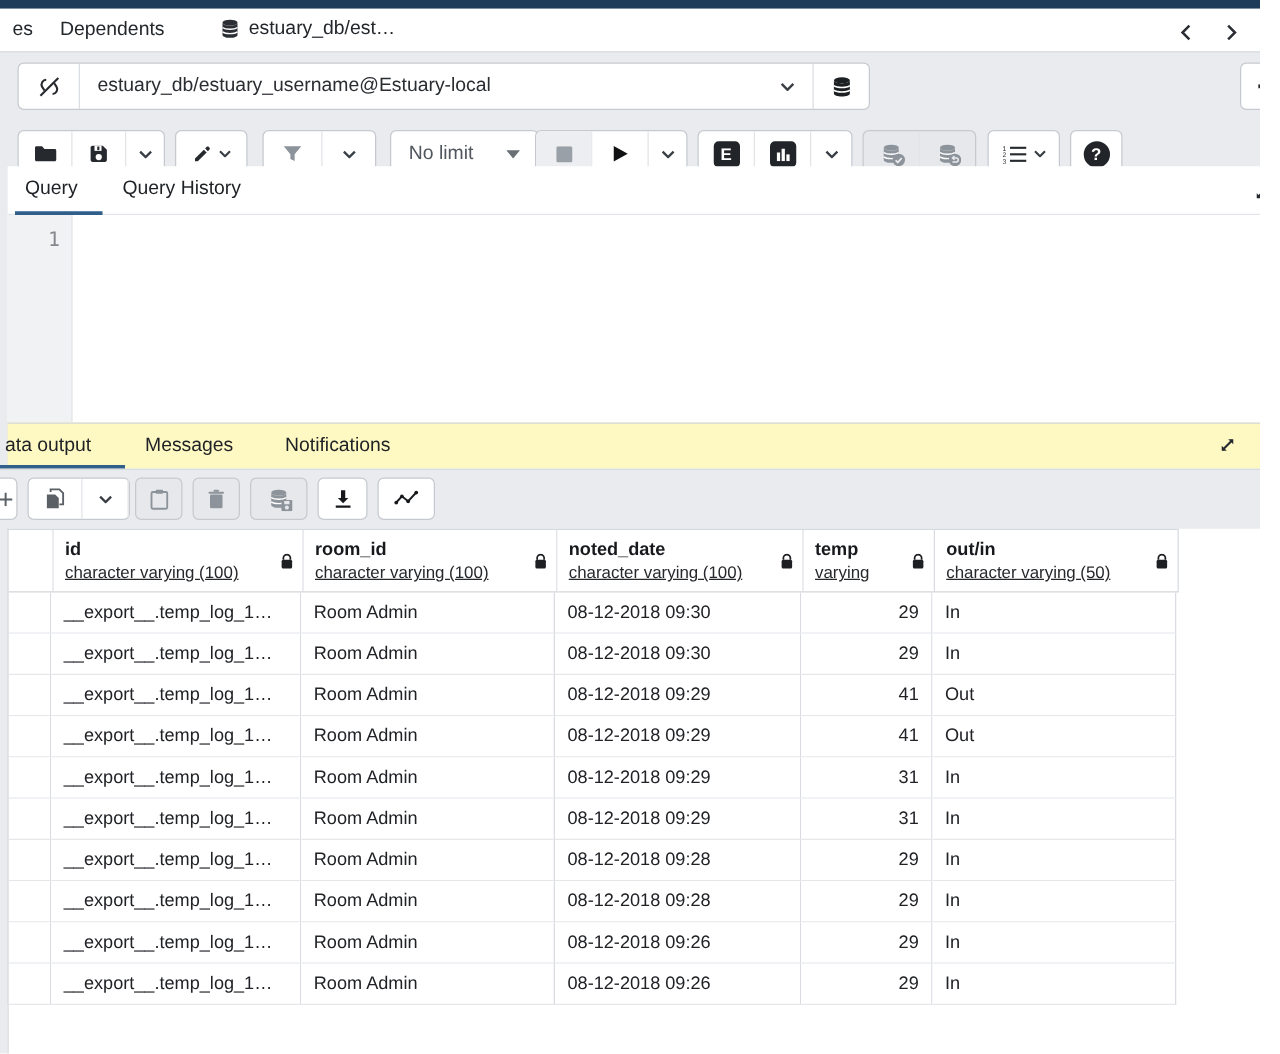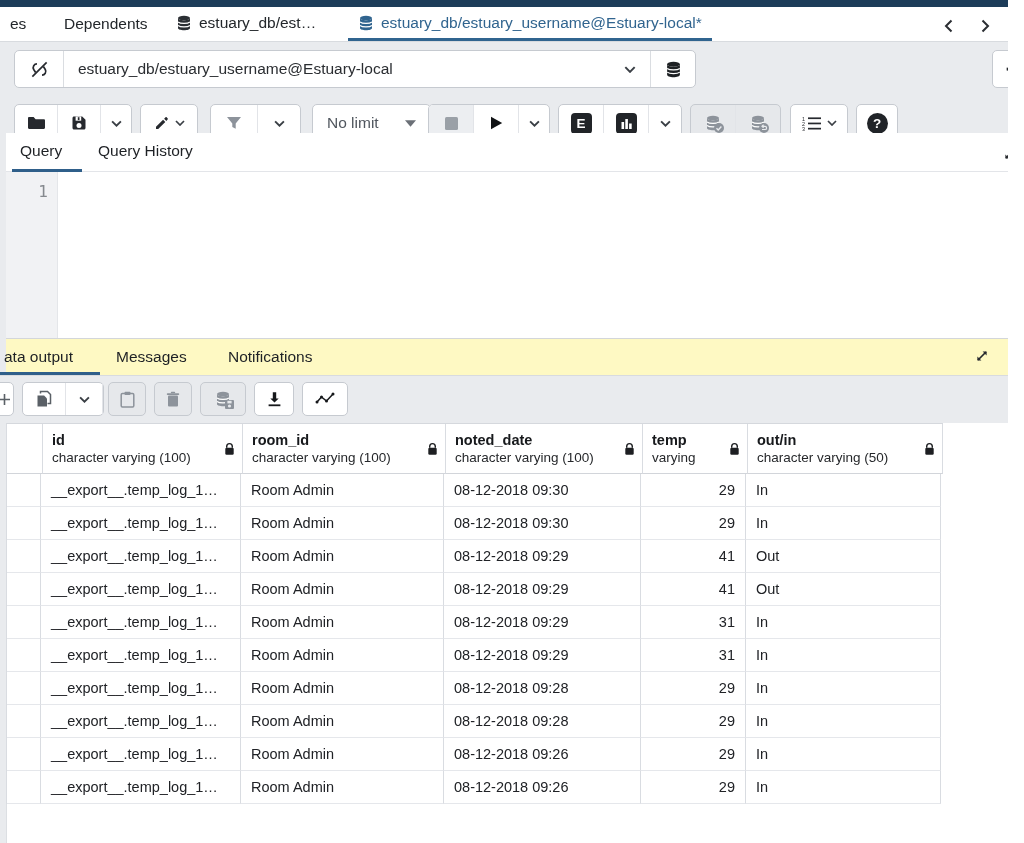--- a/index.html
+++ b/index.html
@@ -69,21 +69,21 @@
   
   .grid{position:absolute;left:6px;top:423px;border-left:1px solid #d9dce1;border-top:1px solid #d5d8dd;}
   .grow{display:flex;}
   .gcell{box-sizing:border-box;border-right:1px solid #d9dce1;border-bottom:1px solid #e5e7eb;
          background:#fff;font-size:14.5px;color:#202226;display:flex;align-items:center;
          padding:0 10px;overflow:hidden;white-space:nowrap;cursor:cell;}
   .ghead .gcell{height:50px;border-bottom:1px solid #d2d5da;position:relative;cursor:pointer;
                 flex-direction:column;align-items:flex-start;justify-content:center;padding:0 26px 0 9px;}
   .grow:not(.ghead) .gcell{height:33px;}
   .hname{font-weight:bold;font-size:14.5px;color:#17191c;line-height:18px;}
-  .htype{font-size:13.5px;color:#26282b;line-height:17px;}
+  .htype{font-size:13.5px;color:#26282b;line-height:17px;text-decoration:underline;}
   .lock{position:absolute;right:7px;top:50%;transform:translateY(-50%);}
   .gcell.right{justify-content:flex-end;}
   .vtrack{position:absolute;left:1013px;top:423px;width:4px;height:420px;background:#e9ebee;}
   svg{display:block;}
 </style>
 </head>
 <body>
 
 <svg width="0" height="0" style="position:absolute">
   <defs>
@@ -102,35 +102,29 @@
     </symbol>
   </defs>
 </svg>
 
 <div class="screen">
 
   <div class="topstrip"></div>
 
   <div class="tabbar">
     <span class="tabtext" style="left:10px">es</span>
-    <span class="tabtext" style="left:64px">Dependents</span>
+    <span class="tabtext" style="left:48px">Dependents</span>
 
     <span class="tabtext tab-db" style="left:176px;display:flex;align-items:center;gap:7px;top:7px">
       <svg width="16" height="16" style="color:#2b2f34">
           <use href="#db"></use>
         </svg>
       <span>estuary_db/est…</span>
     </span>
 
-    <div class="tab-active-wrap">
-      <svg width="16" height="16" style="color:#30648f">
-          <use href="#db"></use>
-        </svg>
-      <span style="font-size:15.5px">estuary_db/estuary_username@Estuary-local*</span>
-    </div>
 
     <svg class="navctl" style="left:941px" viewBox="0 0 16 16">
       <path d="M10.5 2.5L5 8l5.5 5.5" fill="none" stroke="#2b2e33" stroke-width="2"></path>
     </svg>
     <svg class="navctl" style="left:977px" viewBox="0 0 16 16">
       <path d="M5.5 2.5L11 8l-5.5 5.5" fill="none" stroke="#2b2e33" stroke-width="2"></path>
     </svg>
     <svg class="navctl" style="left:1010px" viewBox="0 0 16 16">
       <path d="M3 3l10 10M13 3L3 13" stroke="#2b2e33" stroke-width="2"></path>
     </svg>

